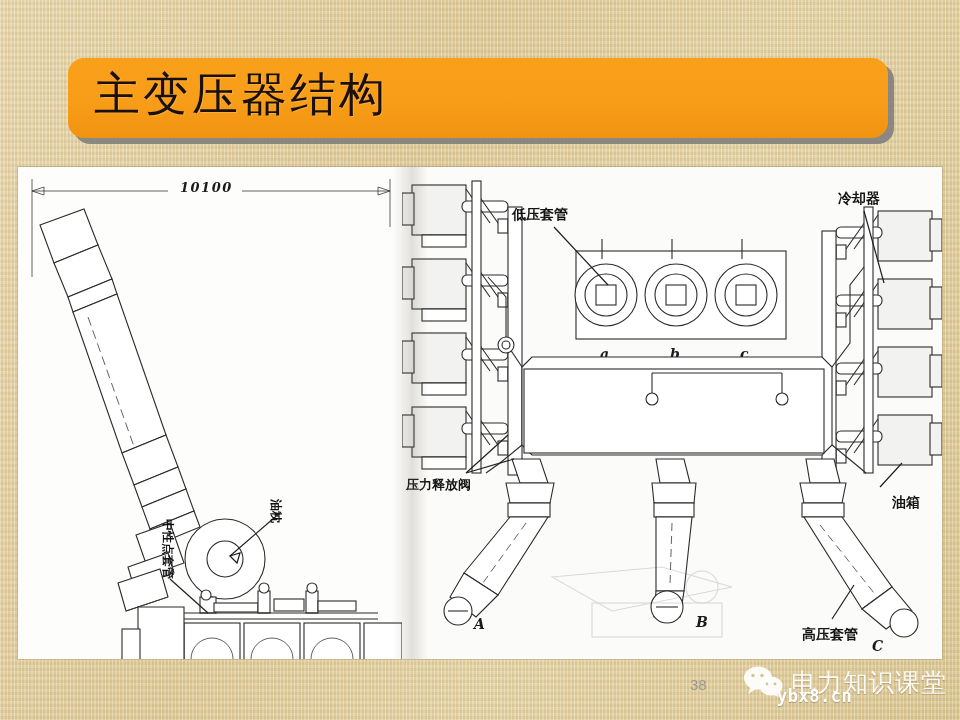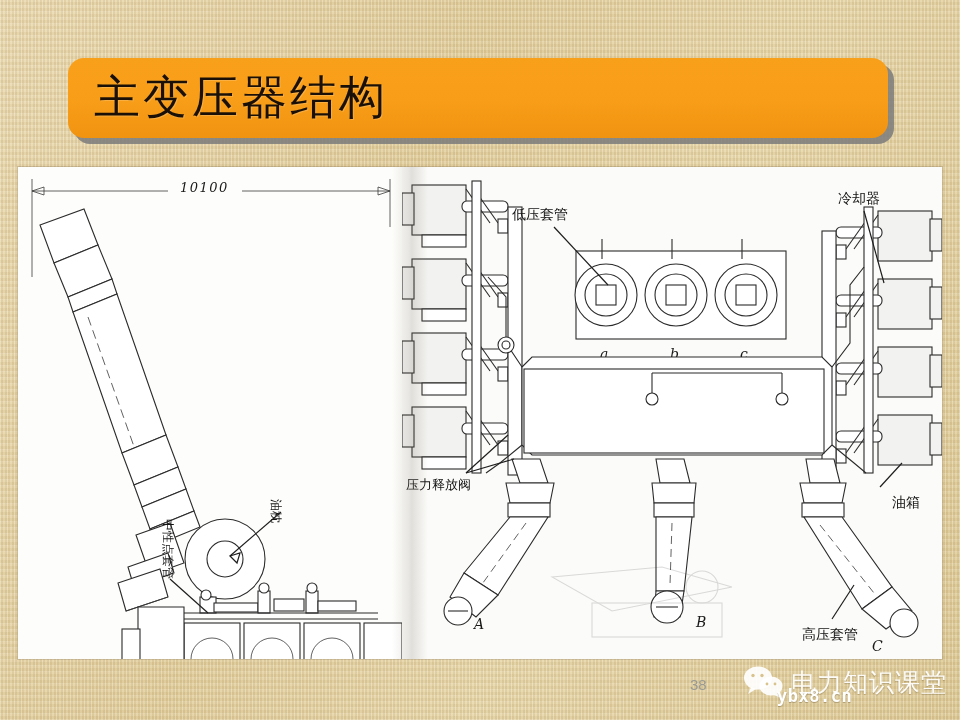--- a/index.html
+++ b/index.html
@@ -30,30 +30,31 @@
     background:#7b7b7b;border-radius:16px;opacity:.85;
   }
   #title-banner{
     position:absolute;left:68px;top:58px;width:820px;height:80px;
     background:linear-gradient(180deg,#f9a01b 0%,#f89d18 55%,#f09311 100%);
     border-radius:16px;
     display:flex;align-items:center;
   }
   #title-text{
     margin-left:26px;
-    font-family:Liberation Serif, serif;
+    font-family:Liberation Mono, monospace;
     font-size:46px;line-height:1;color:#1a1008;letter-spacing:3px;
     font-weight:400;
     text-shadow:1px 1px 0 rgba(255,255,255,.18);
   }
   
   #figure{
     position:absolute;left:18px;top:167px;width:924px;height:492px;
     background:#fcfbf7;
     box-shadow:0 0 0 1px rgba(120,100,70,.25);
+    font-weight:bold;
   }
   #fig-left{position:absolute;left:0;top:0;width:384px;height:492px;background:#fdfdfb;border-right:1px solid #cfc9bb;overflow:hidden;}
   #fig-right{position:absolute;left:384px;top:0;width:540px;height:492px;background:#fbfbf9;overflow:hidden;}
   
   #gutter{
     position:absolute;left:374px;top:0;width:36px;height:492px;
     background:linear-gradient(90deg,rgba(120,110,95,0) 0%,rgba(120,110,95,.14) 45%,rgba(120,110,95,.20) 55%,rgba(120,110,95,0) 100%);
     pointer-events:none;
   }
   svg{display:block;}

